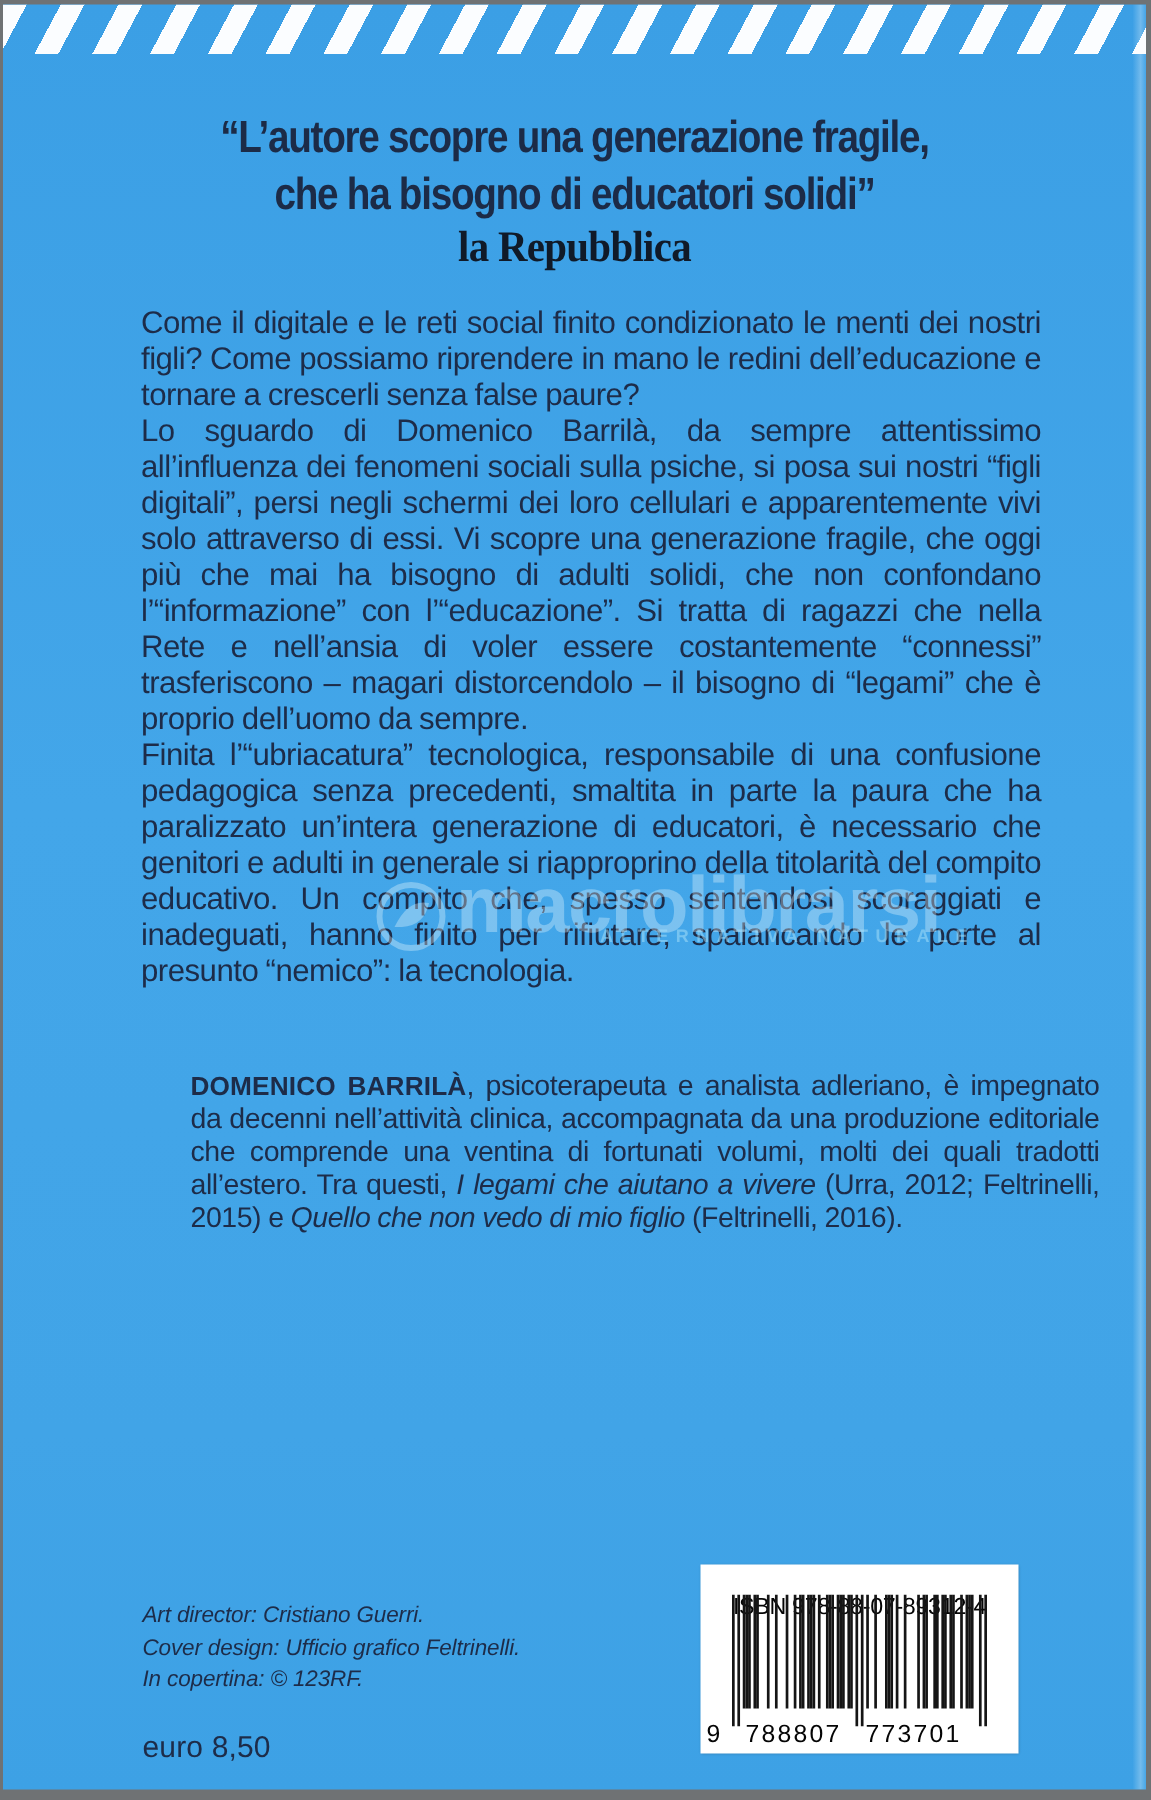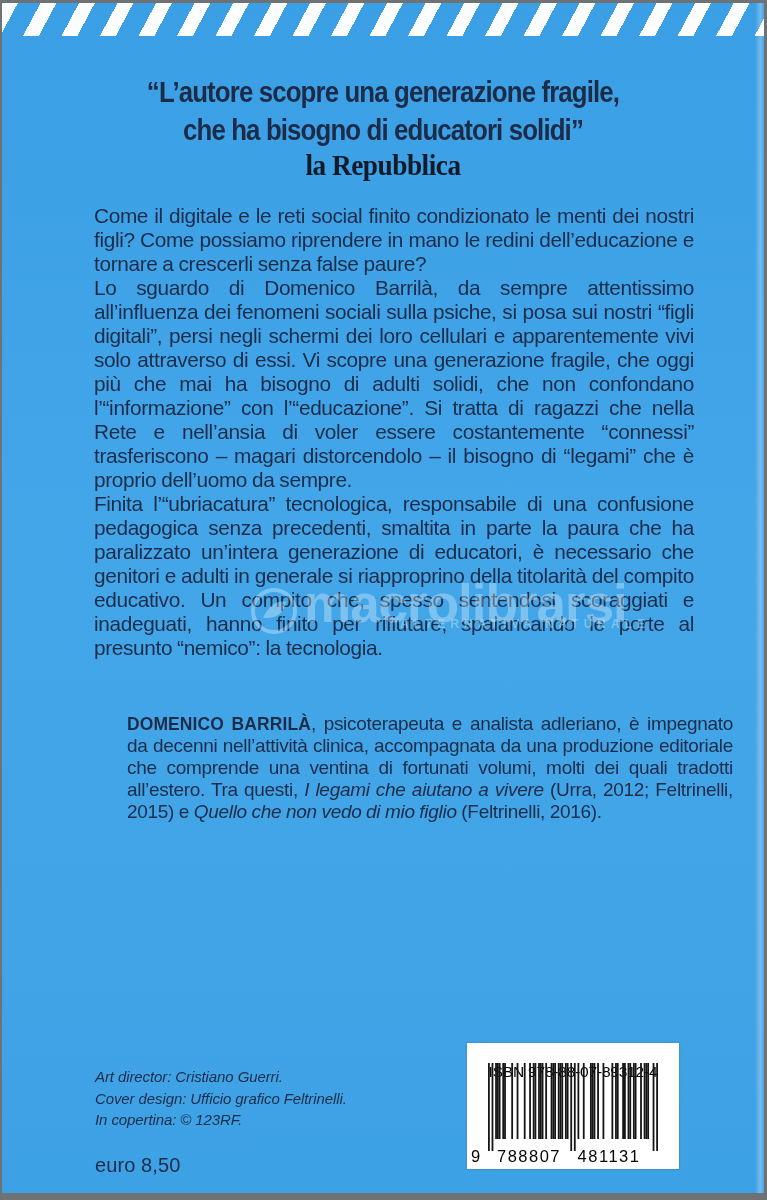--- a/index.html
+++ b/index.html
@@ -172,18 +172,18 @@
           <rect x="85" y="0" width="1" height="76" fill="#151515"></rect>
           <rect x="87" y="0" width="1" height="76" fill="#151515"></rect>
           <rect x="88" y="0" width="1" height="76" fill="#151515"></rect>
           <rect x="89" y="0" width="1" height="76" fill="#151515"></rect>
           <rect x="92" y="0" width="1" height="88" fill="#151515"></rect>
           <rect x="94" y="0" width="1" height="88" fill="#151515"></rect>
         </svg>
     </div>
     <span class="bc-digit bc-lead">9</span>
     <span class="bc-digit bc-g1">788807</span>
-    <span class="bc-digit bc-g2">481131</span>
+    <span class="bc-digit bc-g2">773701</span>
   </div>
 
   <div class="price">euro 8,50</div>
 
 </div>
 
 </body></html>

